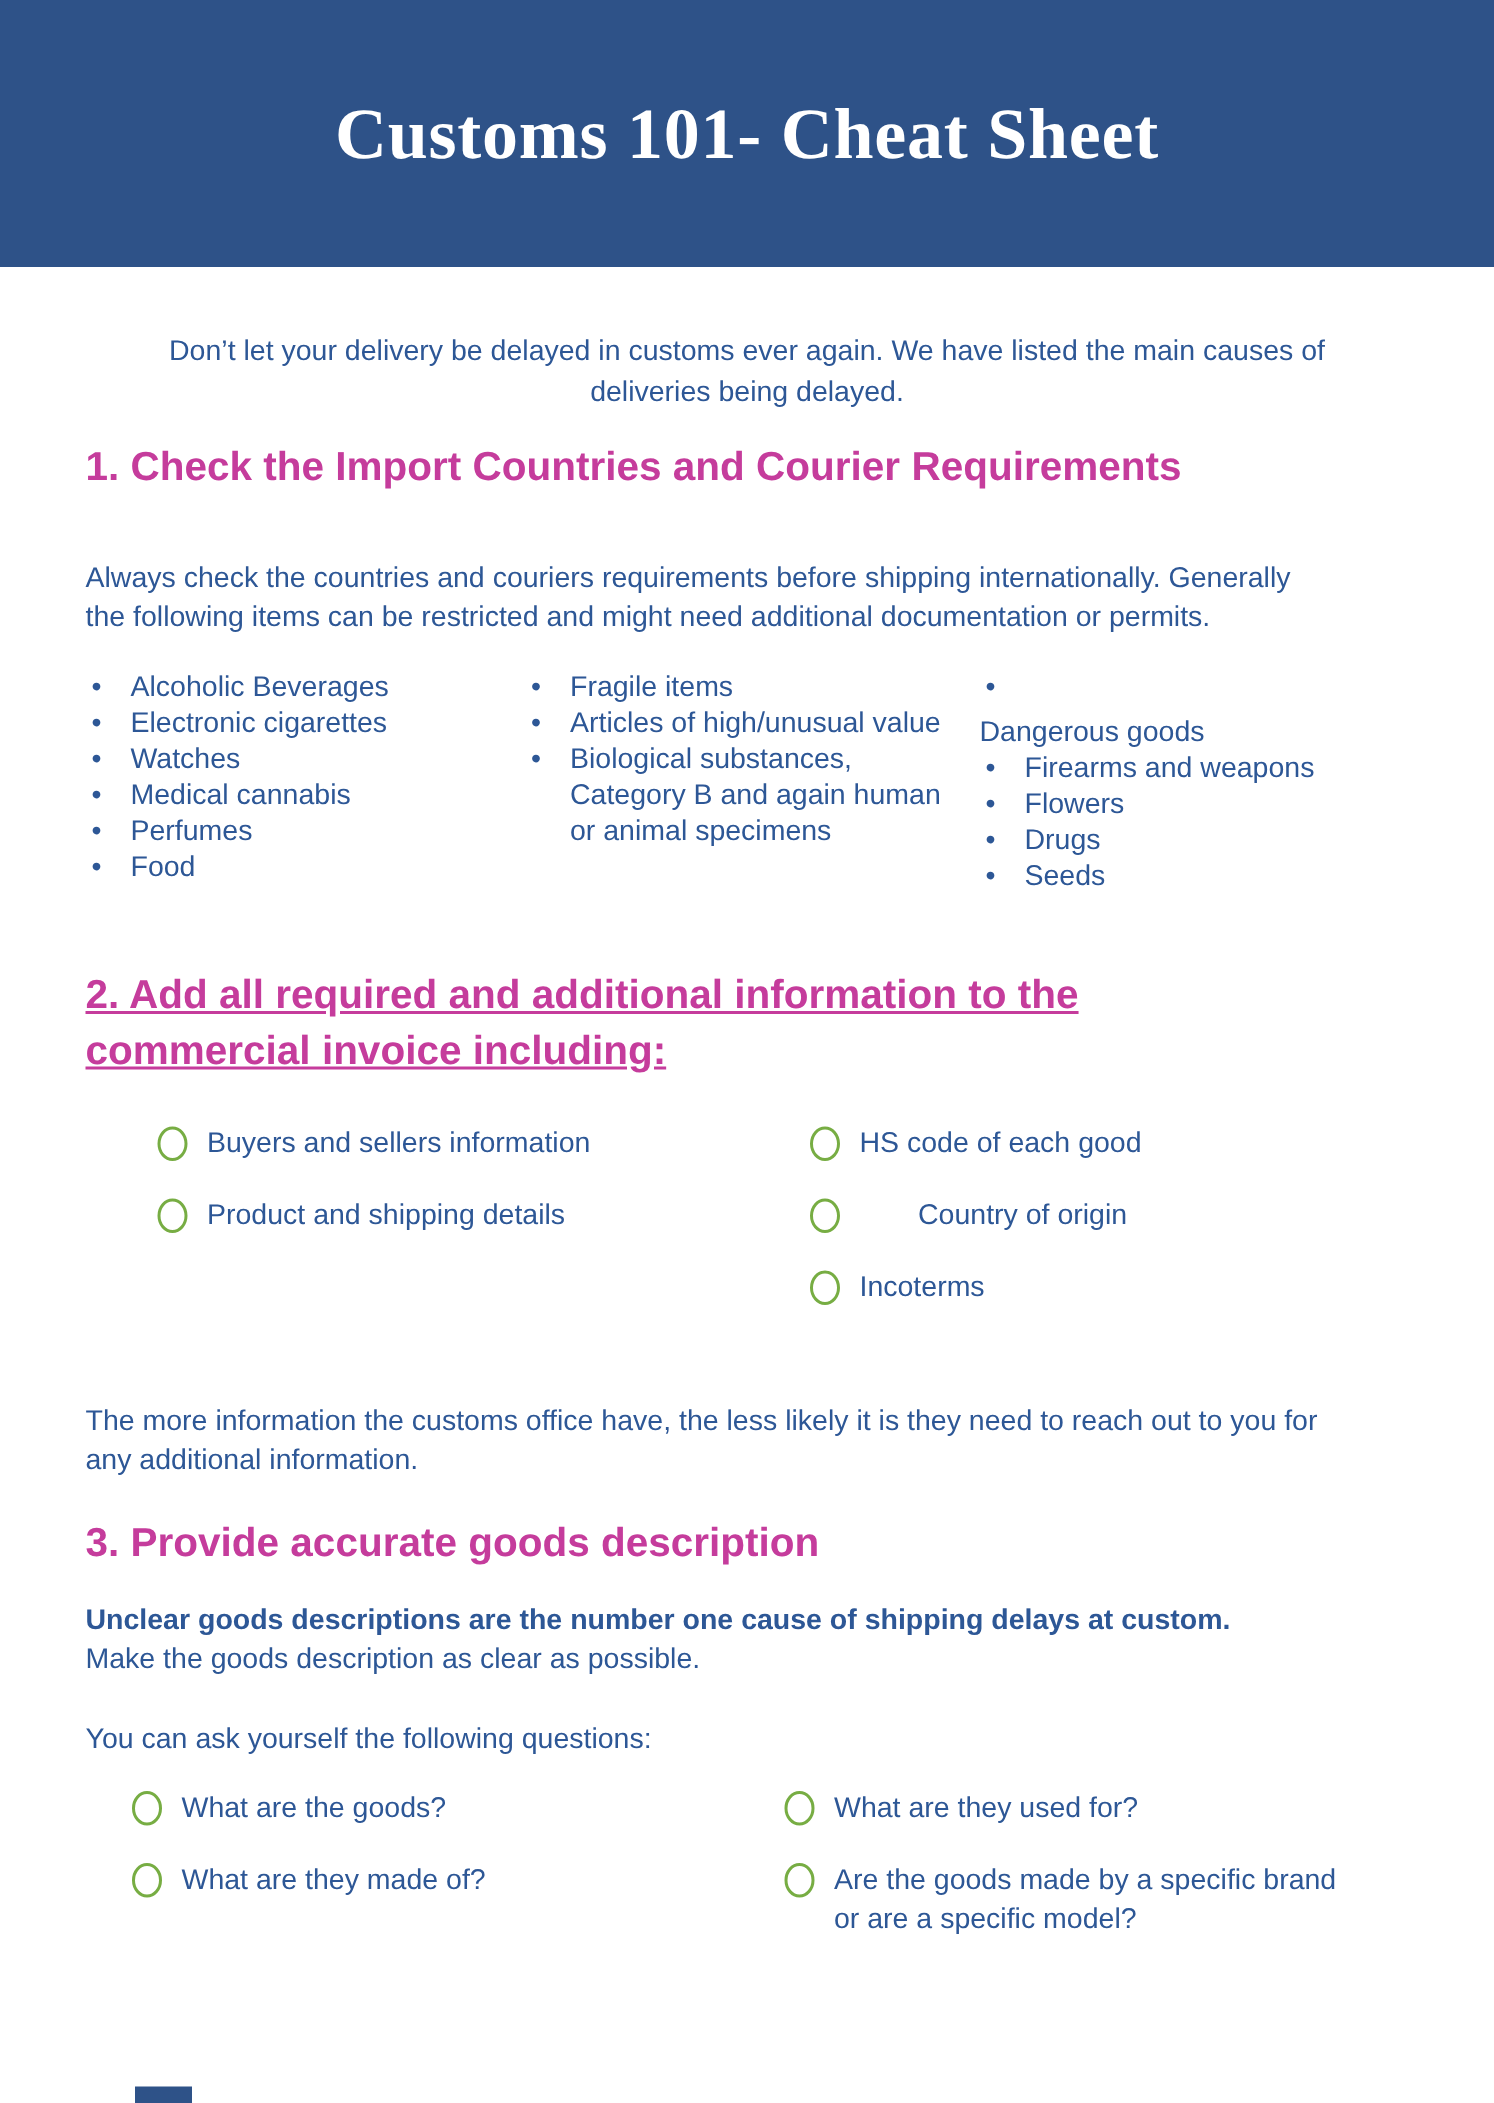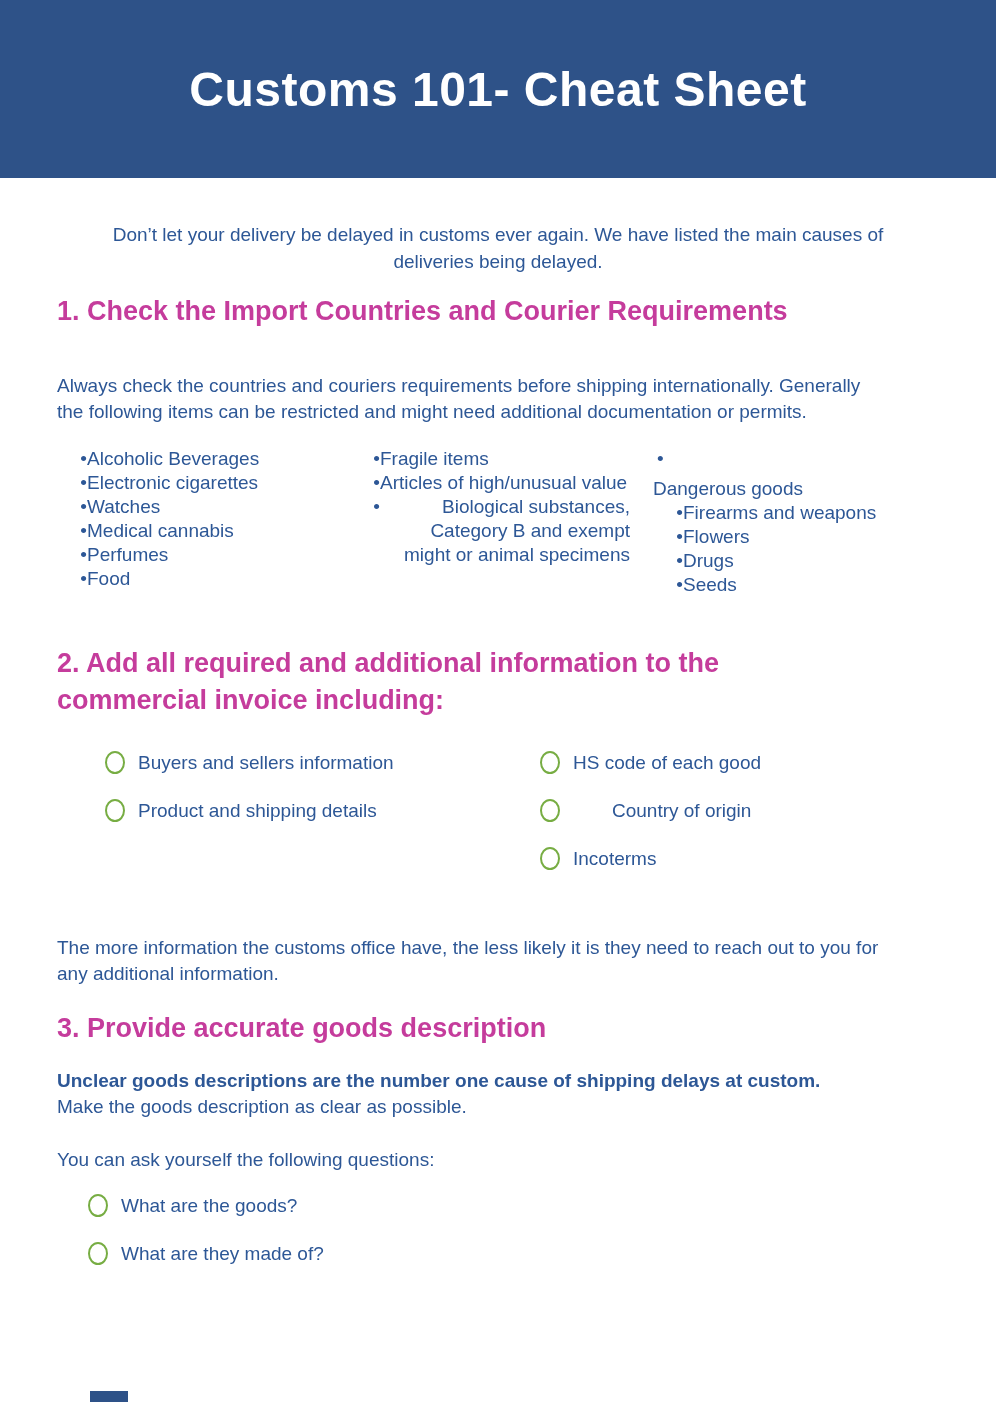--- a/index.html
+++ b/index.html
@@ -24,41 +24,41 @@
   }
   .intro p{
     margin:0 auto;max-width:806px;font-size:19px;line-height:1.4;
     color:#2d5796;font-weight:500;
   }
   
   .sec-h{
     left:57px;font-size:27px;font-weight:800;color:#c53c9c;margin:0;line-height:1.36;
   }
   .h1x{top:293px;}
-  .h2x{top:645px;width:800px;}
+  .h2x{top:645px;width:800px;text-decoration:underline;}
   .h3x{top:1010px;}
   
   .para{
     left:57px;color:#2d5796;font-size:19px;line-height:1.36;font-weight:500;margin:0;
   }
   .para1{top:349px;width:830px;}
   .para2{top:935px;width:840px;}
   .lead{top:1068px;width:900px;}
   .lead .b{display:block;font-weight:700;}
   .lead .r{display:block;}
   .prompt{top:1147px;width:860px;}
   
   .lists{top:447px;left:57px;display:flex;}
   .lists ul{list-style:none;margin:0;padding:0;}
   .col-a{width:293px;}
   .col-b{width:303px;}
   .col-c{width:320px;}
   .lists li{
     display:flex;align-items:flex-start;
-    color:#2d5796;font-size:19px;line-height:24px;font-weight:500;text-align:right;
+    color:#2d5796;font-size:19px;line-height:24px;font-weight:500;
   }
   .dot{flex:0 0 30px;padding-left:4px;box-sizing:border-box;}
   .dot::before{content:"\2022";font-size:19px;}
   .lists .txt{display:block;max-width:250px;}
   
   .checklist{top:750px;left:105px;display:flex;}
   .qlist{top:1193px;left:88px;display:flex;}
   .clcol{list-style:none;margin:0;padding:0;}
   .clcol-1{width:435px;}
   .clcol-2{width:420px;}
@@ -67,21 +67,21 @@
     color:#2d5796;font-size:19px;line-height:26px;font-weight:500;
   }
   .circle{
     flex:0 0 auto;width:20px;height:23px;margin:1px 13px 0 0;
     border:2.5px solid #77ad43;border-radius:50%;box-sizing:border-box;
     background:transparent;
   }
   .qlist .clcol-2 .lbl{display:block;max-width:345px;}
   
   .bottom-band{left:90px;top:1391px;width:38px;height:11px;}
-  .bg-blue{background:#2e5288;}
+  .bg-blue{background:#2e5288;font-family:Liberation Serif, serif;}
 </style>
 </head>
 <body>
 
 <div class="abs header bg-blue" style="background: rgb(46, 82, 136);">
   <h1 style="color: rgb(255, 255, 255);">Customs 101- Cheat Sheet</h1>
 </div>
 
 <div class="abs intro">
   <p style="color: rgb(45, 87, 150);">Don’t let your delivery be delayed in customs ever again. We have listed the main causes of deliveries being delayed.</p>
@@ -130,21 +130,21 @@
         <span class="txt">Fragile items</span>
       </li>
 
       <li style="color: rgb(45, 87, 150);">
         <span class="dot"></span>
         <span class="txt">Articles of high/unusual value</span>
       </li>
 
       <li style="color: rgb(45, 87, 150);">
         <span class="dot"></span>
-        <span class="txt">Biological substances, Category B and exempt might or animal specimens</span>
+        <span class="txt">Biological substances, Category B and again human or animal specimens</span>
       </li>
     </ul>
   <ul class="col-c">
 
       <li style="color: rgb(45, 87, 150); flex-direction: column;">
         <span class="dot"></span>
         <span class="txt">Dangerous goods</span>
       </li>
 
       <li style="color: rgb(45, 87, 150);">
@@ -220,15 +220,27 @@
       <li style="color: rgb(45, 87, 150);">
         <span class="circle" style="border-color: rgb(119, 173, 67);"></span>
         <span class="lbl">What are the goods?</span>
       </li>
 
       <li style="color: rgb(45, 87, 150);">
         <span class="circle" style="border-color: rgb(119, 173, 67);"></span>
         <span class="lbl">What are they made of?</span>
       </li>
     </ul>
+  <ul class="clcol clcol-2">
+
+      <li style="color: rgb(45, 87, 150);">
+        <span class="circle" style="border-color: rgb(119, 173, 67);"></span>
+        <span class="lbl">What are they used for?</span>
+      </li>
+
+      <li style="color: rgb(45, 87, 150);">
+        <span class="circle" style="border-color: rgb(119, 173, 67);"></span>
+        <span class="lbl">Are the goods made by a specific brand or are a specific model?</span>
+      </li>
+    </ul>
 </div>
 
 <div class="abs bottom-band bg-blue" style="background: rgb(46, 82, 136);"></div>
 
 </body></html>

